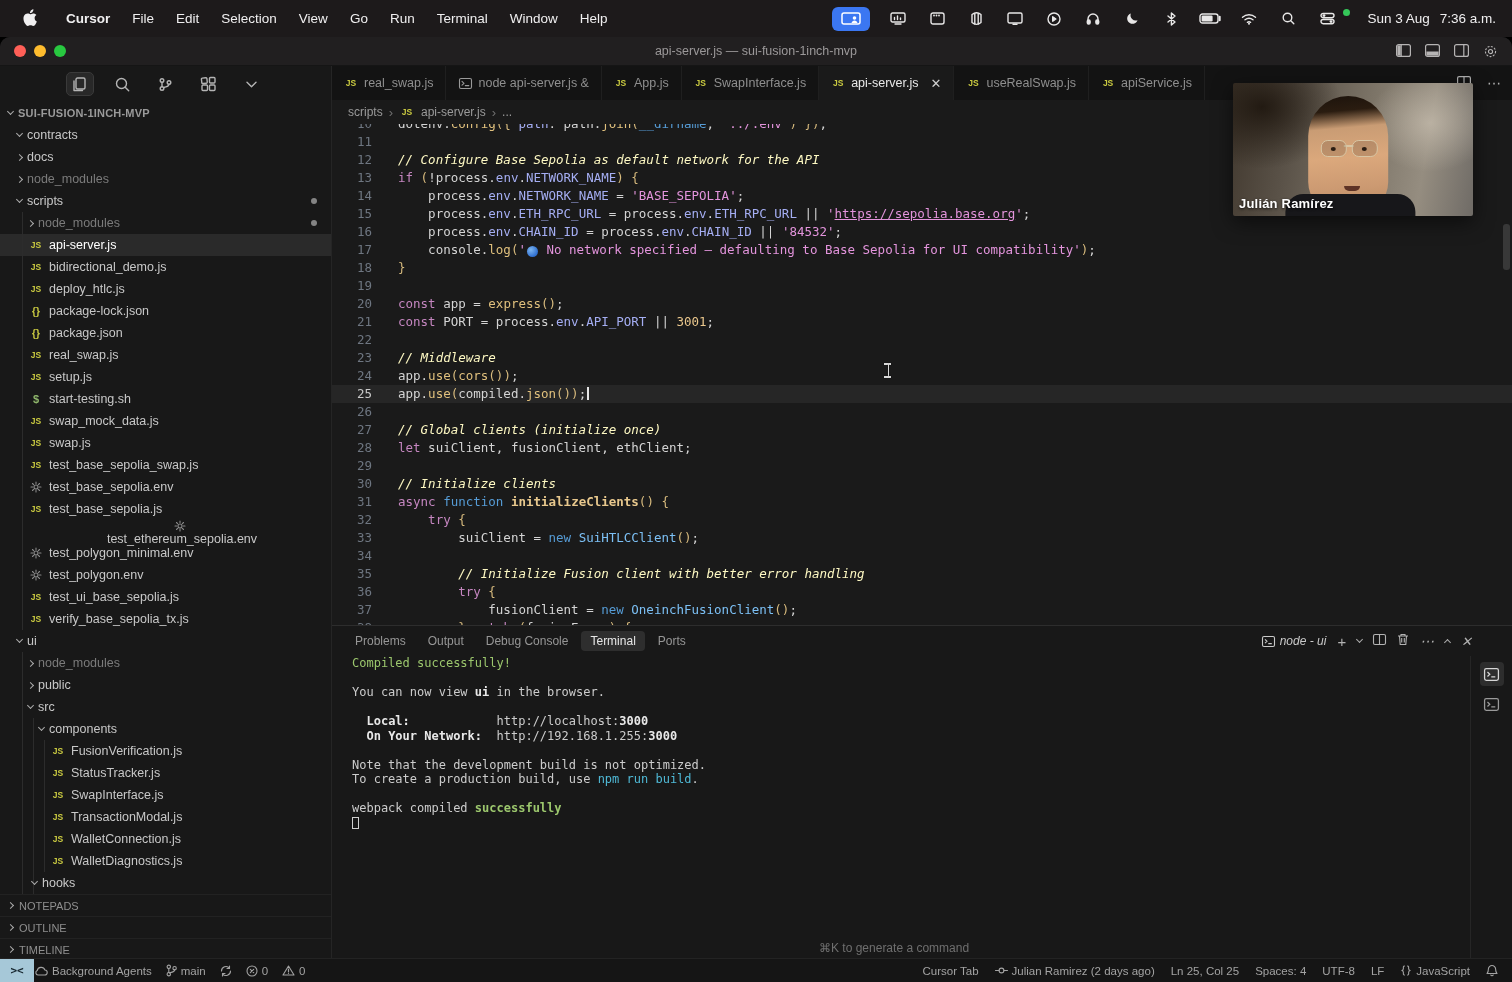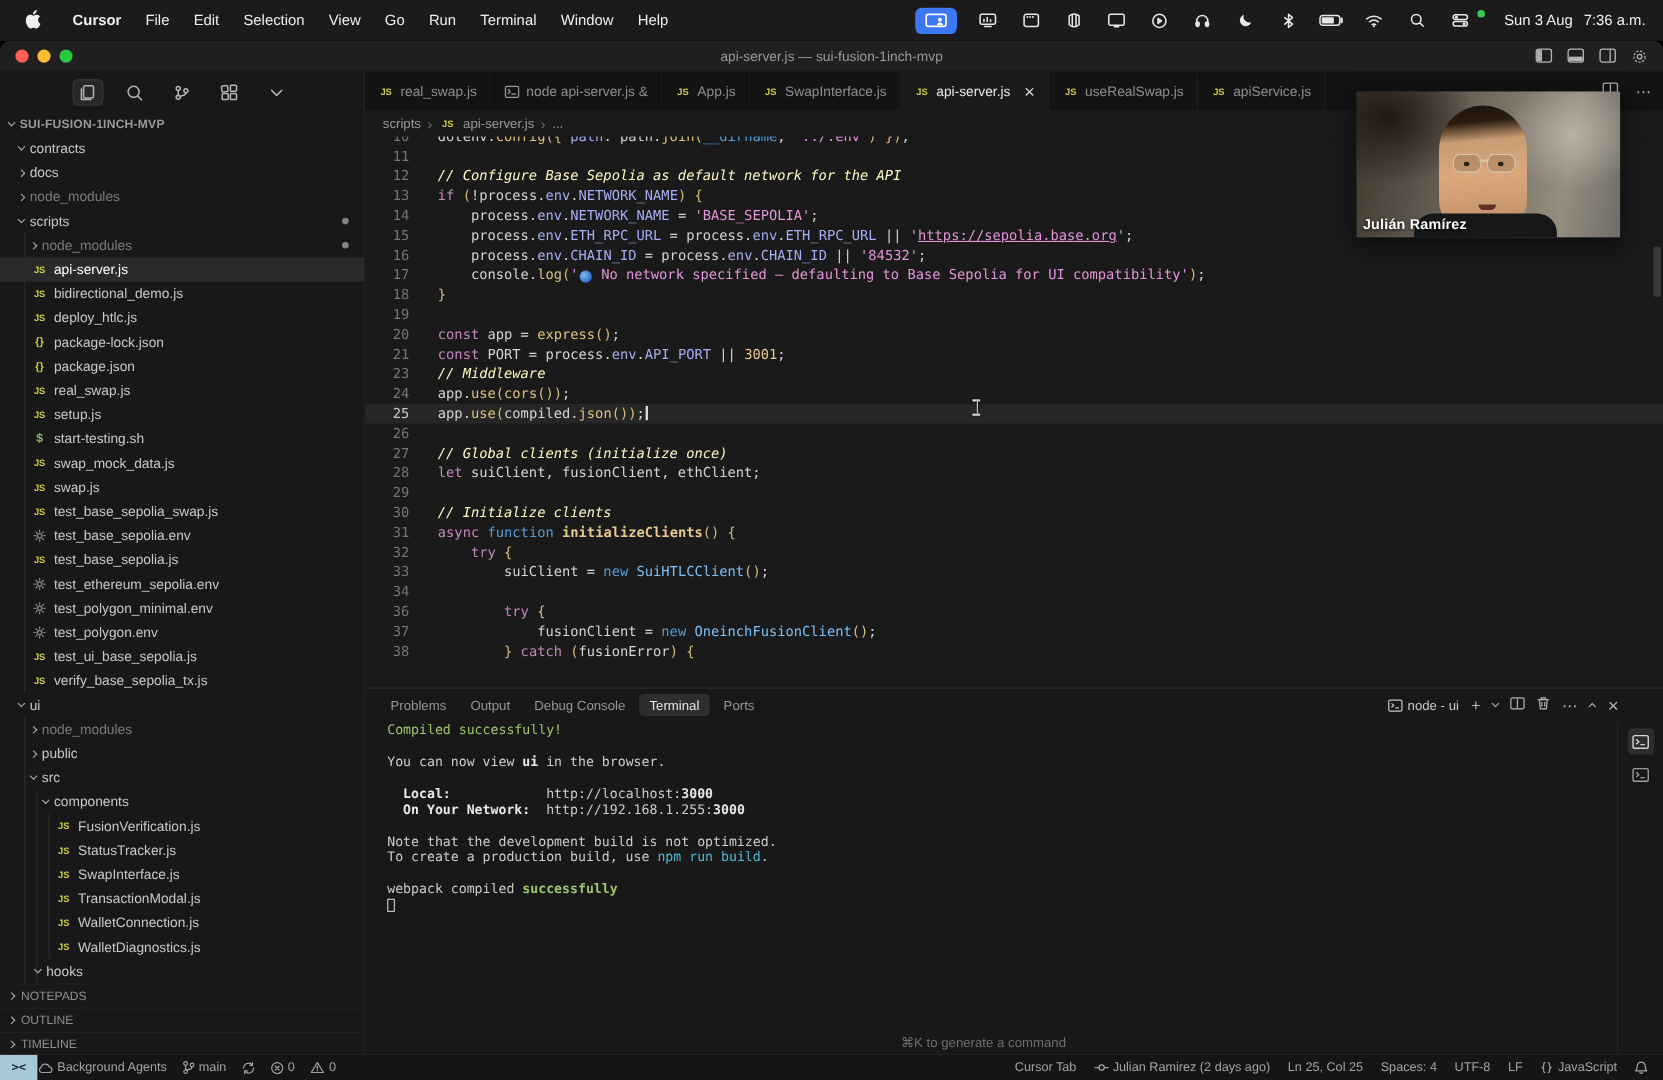--- a/index.html
+++ b/index.html
@@ -97,21 +97,21 @@
   #mouse-ibeam{position:absolute;left:551px;top:239px;width:9px;height:15px;color:#d8d8d8;}
   #mouse-ibeam:before,#mouse-ibeam:after{content:"";position:absolute;left:1px;right:1px;height:2px;background:#d8d8d8;box-shadow:0 0 1px #000;}
   #mouse-ibeam:before{top:0;} #mouse-ibeam:after{bottom:0;}
   #mouse-ibeam span{position:absolute;left:50%;top:1px;bottom:1px;width:1.6px;background:#d8d8d8;box-shadow:0 0 1px #000;}
 
   
   #panel{height:333px;flex:none;border-top:1px solid #2d2d2d;background:#181818;position:relative;}
   #panel-tabs{height:30px;display:flex;align-items:center;gap:4px;padding-left:14px;font-size:12px;color:#969696;}
   .ptab{padding:3px 9px;border-radius:4px;cursor:pointer;}
   .ptab.active{color:#e6e6e6;background:#2e2e2e;}
-  #panel-actions{position:absolute;right:40px;top:0;height:30px;display:flex;align-items:center;gap:11px;color:#b3b3b3;font-size:12px;}
+  #panel-actions{position:absolute;right:40px;top:0;height:30px;display:flex;align-items:center;gap:11px;color:#b3b3b3;font-size:12px;font-style:italic;}
   #panel-actions .pa-label{display:flex;align-items:center;gap:5px;color:#c9c9c9;}
   #term{position:absolute;top:30px;left:0;right:42px;bottom:20px;padding-left:20px;font-size:12px;color:#cccccc;}
   .tline{height:14.5px;line-height:14.5px;white-space:pre;}
   .ts-g{color:#9cc76d;} .ts-gb{color:#9cc76d;font-weight:bold;} .ts-b{font-weight:bold;color:#e8e8e8;}
   .ts-cy{color:#4fb9d6;}
   .term-cursor{display:inline-block;width:7px;height:12px;border:1px solid #cfcfcf;vertical-align:-2px;}
   #term-rail{position:absolute;top:30px;right:0;width:42px;bottom:0;border-left:1px solid #262626;
     display:flex;flex-direction:column;align-items:center;padding-top:6px;gap:6px;}
   .rail-item{width:24px;height:24px;border-radius:4px;display:flex;align-items:center;justify-content:center;color:#bdbdbd;}
   .rail-item.sel{background:#ffffff18;}
@@ -428,21 +428,21 @@
                 <path d="M6 1v1.6M6 9.4V11M1 6h1.6M9.4 6H11M2.5 2.5l1.1 1.1M8.4 8.4l1.1 1.1M9.5 2.5L8.4 3.6M3.6 8.4L2.5 9.5" stroke-width="1.1"></path>
               </svg>
             </span>
             <span class="lbl">test_base_sepolia.env</span>
           </div>
           <div class="trow" style="padding-left: 28px;">
             <span class="guide" style="left: 22px;"></span>
             <span class="tico js">JS</span>
             <span class="lbl">test_base_sepolia.js</span>
           </div>
-          <div class="trow" style="padding-left: 28px;">
+          <div class="trow" style="padding-left: 28px; flex-direction: column;">
             <span class="guide" style="left: 22px;"></span>
             <span class="tico gear">
               <svg width="12" height="12" viewBox="0 0 12 12" fill="none" stroke="currentColor" stroke-width="1.4" stroke-linecap="round" stroke-linejoin="round">
                 <circle cx="6" cy="6" r="2" stroke-width="1.1"></circle>
                 <path d="M6 1v1.6M6 9.4V11M1 6h1.6M9.4 6H11M2.5 2.5l1.1 1.1M8.4 8.4l1.1 1.1M9.5 2.5L8.4 3.6M3.6 8.4L2.5 9.5" stroke-width="1.1"></path>
               </svg>
             </span>
             <span class="lbl">test_ethereum_sepolia.env</span>
           </div>
           <div class="trow" style="padding-left: 28px;">
@@ -663,20 +663,24 @@
             </div>
             <div class="cline">
               <span class="gut">20</span>
               <span class="ctx"><span class="tk-kw">const</span><span class="tk-pl"> app = </span><span class="tk-fn">express</span><span class="tk-br">()</span><span class="tk-pl">;</span></span>
             </div>
             <div class="cline">
               <span class="gut">21</span>
               <span class="ctx"><span class="tk-kw">const</span><span class="tk-pl"> PORT = process.</span><span class="tk-prop">env</span><span class="tk-pl">.</span><span class="tk-prop">API_PORT</span><span class="tk-pl"> || </span><span class="tk-num">3001</span><span class="tk-pl">;</span></span>
             </div>
             <div class="cline">
+              <span class="gut">22</span>
+              <span class="ctx"></span>
+            </div>
+            <div class="cline">
               <span class="gut">23</span>
               <span class="ctx"><span class="tk-cm">// Middleware</span></span>
             </div>
             <div class="cline">
               <span class="gut">24</span>
               <span class="ctx"><span class="tk-pl">app.</span><span class="tk-fn">use</span><span class="tk-br">(</span><span class="tk-fn">cors</span><span class="tk-br">())</span><span class="tk-pl">;</span></span>
             </div>
             <div class="cline cur">
               <span class="gut">25</span>
               <span class="ctx"><span class="tk-pl">app.</span><span class="tk-fn">use</span><span class="tk-br">(</span><span class="tk-pl">compiled.</span><span class="tk-fn">json</span><span class="tk-br">())</span><span class="tk-pl">;</span><span class="caret"></span></span>
@@ -709,20 +713,24 @@
               <span class="gut">32</span>
               <span class="ctx"><span class="tk-pl">    </span><span class="tk-kw">try</span><span class="tk-pl"> </span><span class="tk-br">{</span></span>
             </div>
             <div class="cline">
               <span class="gut">33</span>
               <span class="ctx"><span class="tk-pl">        suiClient = </span><span class="tk-kb">new</span><span class="tk-pl"> </span><span class="tk-cls">SuiHTLCClient</span><span class="tk-br">()</span><span class="tk-pl">;</span></span>
             </div>
             <div class="cline">
               <span class="gut">34</span>
               <span class="ctx"></span>
+            </div>
+            <div class="cline">
+              <span class="gut">35</span>
+              <span class="ctx"><span class="tk-cm">        // Initialize Fusion client with better error handling</span></span>
             </div>
             <div class="cline">
               <span class="gut">36</span>
               <span class="ctx"><span class="tk-pl">        </span><span class="tk-kw">try</span><span class="tk-pl"> </span><span class="tk-br">{</span></span>
             </div>
             <div class="cline">
               <span class="gut">37</span>
               <span class="ctx"><span class="tk-pl">            fusionClient = </span><span class="tk-kb">new</span><span class="tk-pl"> </span><span class="tk-cls">OneinchFusionClient</span><span class="tk-br">()</span><span class="tk-pl">;</span></span>
             </div>
             <div class="cline">

